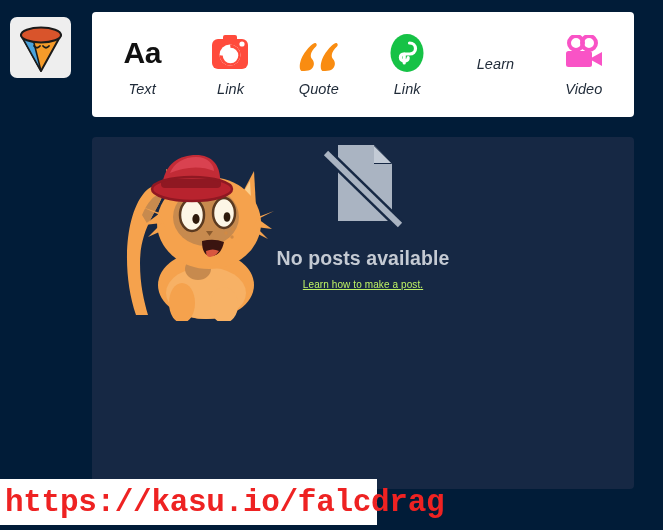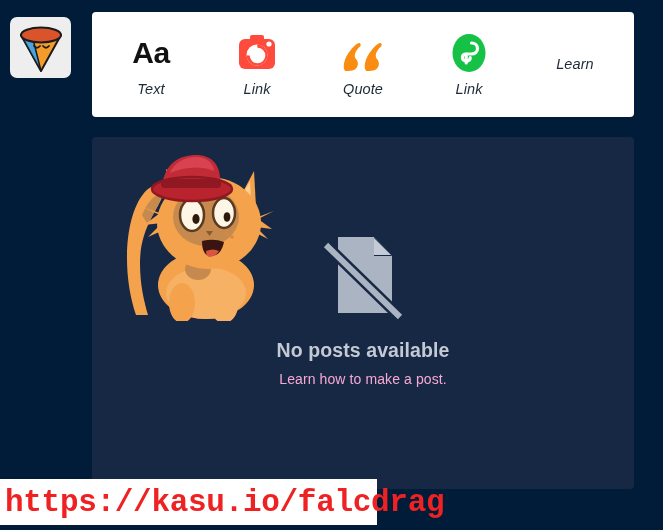--- a/index.html
+++ b/index.html
@@ -101,39 +101,39 @@
   #empty-state {
     position: absolute;
     left: 0;
     top: 0;
     width: 100%;
     height: 100%;
     display: flex;
     flex-direction: column;
     align-items: center;
     justify-content: flex-start;
-    padding-top: 92px;
     box-sizing: border-box;
     pointer-events: none;
   }
   #empty-doc-icon { margin-bottom: 20px; }
   #empty-doc-icon svg { display: block; }
   #empty-title {
     font-size: 19.5px;
     font-weight: bold;
     color: #c4cad3;
     line-height: 1;
     margin-bottom: 11px;
     letter-spacing: 0.1px;
   }
   #empty-subtitle {
-    font-size: 14px;
-    color: #f9a8d4;
+    font-size: 10px;
+    color: #bef264;
     line-height: 1;
     letter-spacing: 0.1px;
+    text-decoration: underline;
   }
 
   
   #url-banner {
     position: absolute;
     left: 0;
     top: 479px;
     width: 377px;
     height: 46px;
     background: #ffffff;
@@ -213,20 +213,31 @@
       </svg>
     </span>
     <span class="pt-label">Link</span>
   </div>
 
   <div class="post-type">
     <span class="pt-label">Learn</span>
   </div>
 
 
+  <div class="post-type">
+    <span class="pt-icon">
+      <svg width="42" height="36" viewBox="0 0 42 36">
+        <circle cx="13" cy="8" r="7" fill="none" stroke="#f953c6" stroke-width="4"></circle>
+        <circle cx="26" cy="8" r="7" fill="none" stroke="#f953c6" stroke-width="4"></circle>
+        <rect x="3" y="16" width="26" height="16" rx="2.5" fill="#f953c6"></rect>
+        <path d="M29 22.5 L39 17 L39 31 L29 25.5 Z" fill="#f953c6"></path>
+      </svg>
+    </span>
+    <span class="pt-label">Video</span>
+  </div>
 
 </div>
 
 <div id="posts-panel">
 
   <div id="mascot">
     <svg width="170" height="176" viewBox="0 0 170 176">
 
       <path d="M22 170 C8 130 10 72 30 48 C40 36 52 40 48 52 C44 64 26 84 26 118 C26 140 30 156 34 170 Z" fill="#f5a24d"></path>
       <path d="M28 70 C34 56 42 48 46 50 C50 54 40 66 34 80 Z" fill="#c78a4e"></path>

